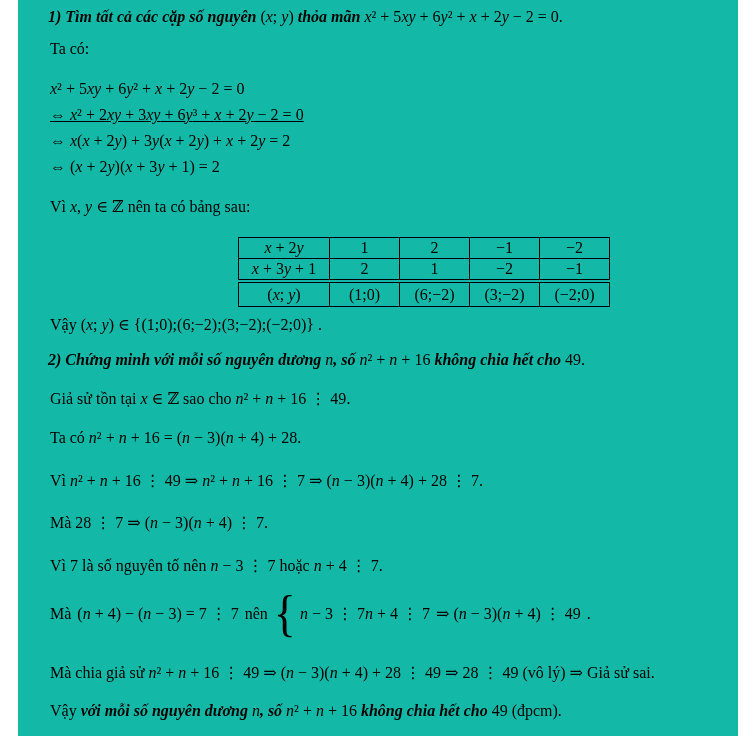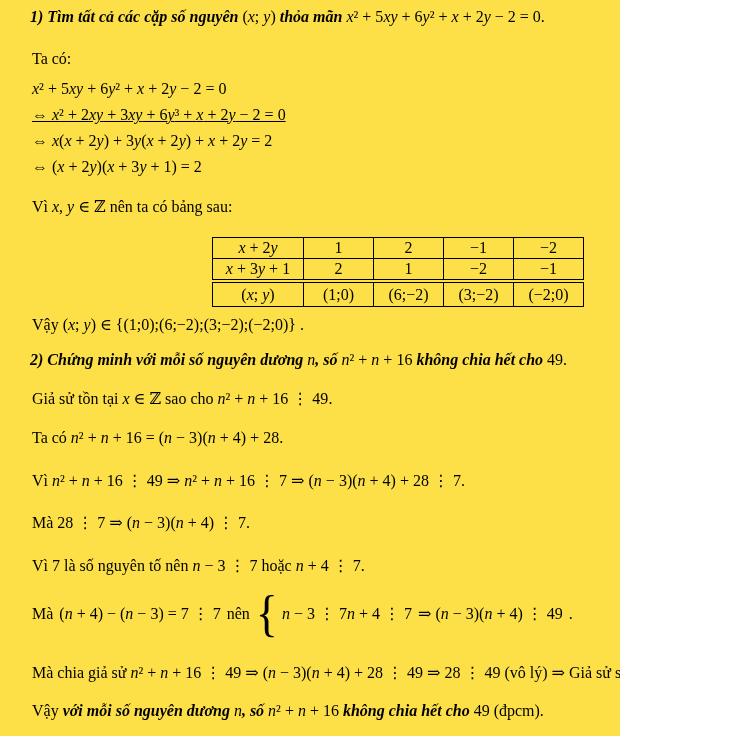--- a/index.html
+++ b/index.html
@@ -5,35 +5,36 @@
   * { margin: 0; padding: 0; box-sizing: border-box; }
   html, body { width: 743px; height: 736px; }
   body {
     background: #ffffff;
     color: #000000;
     font-family: "Liberation Serif", "DejaVu Serif", serif;
     font-size: 16px;
   }
   .page {
     position: relative;
-    width: 620px;
+    width: 720px;
     height: 736px;
-    background: #fde047;
+    background: #14b8a6;
     overflow: hidden;
+    margin-left: 18px;
   }
   .line {
     position: absolute;
     left: 32px;
     white-space: nowrap;
   }
   .bi { font-weight: bold; font-style: italic; }
   .t { font-style: normal; font-weight: normal; }
   .m { font-family: "Liberation Serif", "DejaVu Serif", "DejaVu Sans", serif; }
   .m i, i { font-style: italic; }
-  .tablewrap { position: absolute; left: 188px; top: 237px; padding-left: 24px; }
+  .tablewrap { position: absolute; left: 196px; top: 237px; padding-left: 24px; }
   table { border-collapse: collapse; table-layout: fixed; }
   td {
     border: 1px solid #000;
     text-align: center;
     vertical-align: middle;
     height: 21px;
     padding: 0;
     font-size: 16px;
     overflow: hidden;
   }
@@ -57,21 +58,21 @@
 
 <div class="page">
 
   <div class="line" style="top:8px; left:30px;">
     <span class="bi">1) Tìm tất cả các cặp số nguyên</span>
     <span class="m">(<i>x</i>; <i>y</i>)</span>
     <span class="bi">thỏa mãn</span>
     <span class="m"><i>x</i>² + 5<i>xy</i> + 6<i>y</i>² + <i>x</i> + 2<i>y</i> − 2 = 0</span><span class="t">.</span>
   </div>
 
-  <div class="line" style="top:50px;">
+  <div class="line" style="top:40px;">
     <span class="t">Ta có:</span>
   </div>
 
   <div class="line m" style="top:80px;"><i>x</i>² + 5<i>xy</i> + 6<i>y</i>² + <i>x</i> + 2<i>y</i> − 2 = 0</div>
   <div class="line m" style="top:106px;text-decoration:underline;">⇔ <i>x</i>² + 2<i>xy</i> + 3<i>xy</i> + 6<i>y</i>³ + <i>x</i> + 2<i>y</i> − 2 = 0</div>
   <div class="line m" style="top:132px;">⇔ <i>x</i>(<i>x</i> + 2<i>y</i>) + 3<i>y</i>(<i>x</i> + 2<i>y</i>) + <i>x</i> + 2<i>y</i> = 2</div>
   <div class="line m" style="top:158px;">⇔ (<i>x</i> + 2<i>y</i>)(<i>x</i> + 3<i>y</i> + 1) = 2</div>
 
   <div class="line" style="top:197px;">
     <span class="t">Vì</span>

